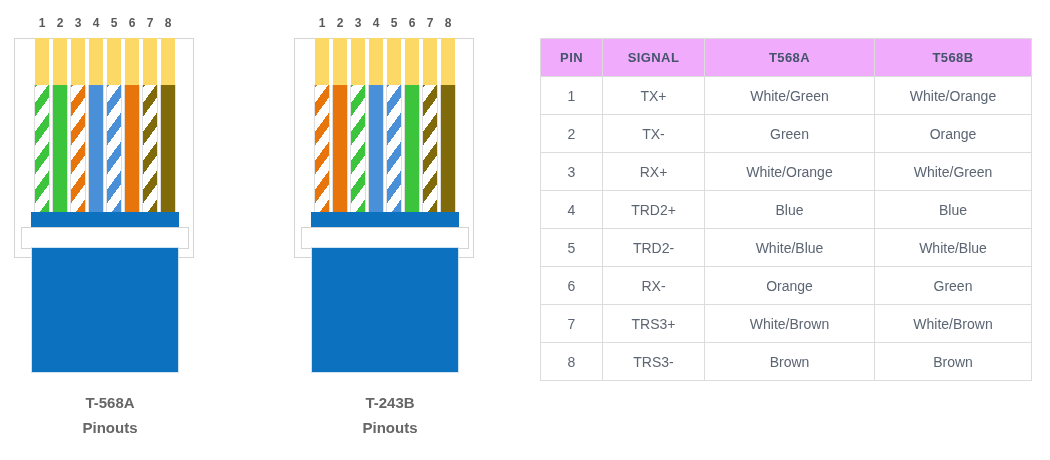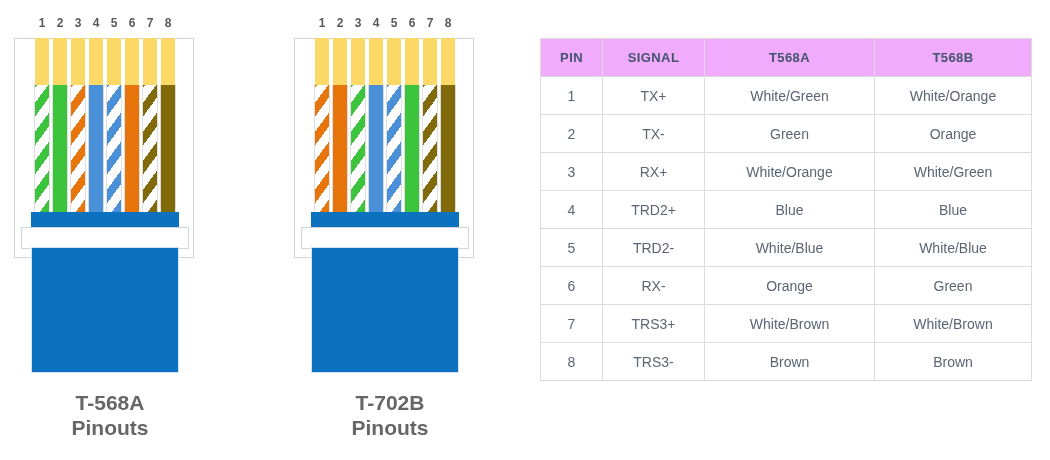--- a/index.html
+++ b/index.html
@@ -133,21 +133,21 @@
     border: 1px solid #cfe3f4;
     box-sizing: border-box;
   }
 
   .caption {
     position: absolute;
     top: 390px;
     left: 0px;
     width: 220px;
     text-align: center;
-    font-size: 21px;
+    font-size: 15px;
     font-weight: bold;
     color: #666666;
     line-height: 25px;
   }
   .caption .line2 { display: block; text-align: center; }
 
   
   .table-wrap {
     position: absolute;
     left: 540px;
@@ -260,21 +260,21 @@
         <div class="wire" style="background: rgb(74, 144, 217);"></div>
         <div class="wire" style="background: repeating-linear-gradient(-54deg, rgb(74, 144, 217) 0px, rgb(74, 144, 217) 8px, rgb(255, 255, 255) 8px, rgb(255, 255, 255) 17px);"></div>
         <div class="wire" style="background: rgb(60, 196, 60);"></div>
         <div class="wire" style="background: repeating-linear-gradient(-54deg, rgb(128, 106, 9) 0px, rgb(128, 106, 9) 8px, rgb(255, 255, 255) 8px, rgb(255, 255, 255) 17px);"></div>
         <div class="wire" style="background: rgb(128, 106, 9);"></div>
       </div>
     <div class="ferrule"></div>
     <div class="latch"></div>
     <div class="body-block"></div>
     <div class="caption">
-      <span>T-702B</span>
+      <span>T-243B</span>
       <span class="line2">Pinouts</span>
     </div>
   </div>
 
 </div>
 
 <div class="table-wrap">
   <table class="pinout">
     <colgroup>
       <col class="c-pin">

